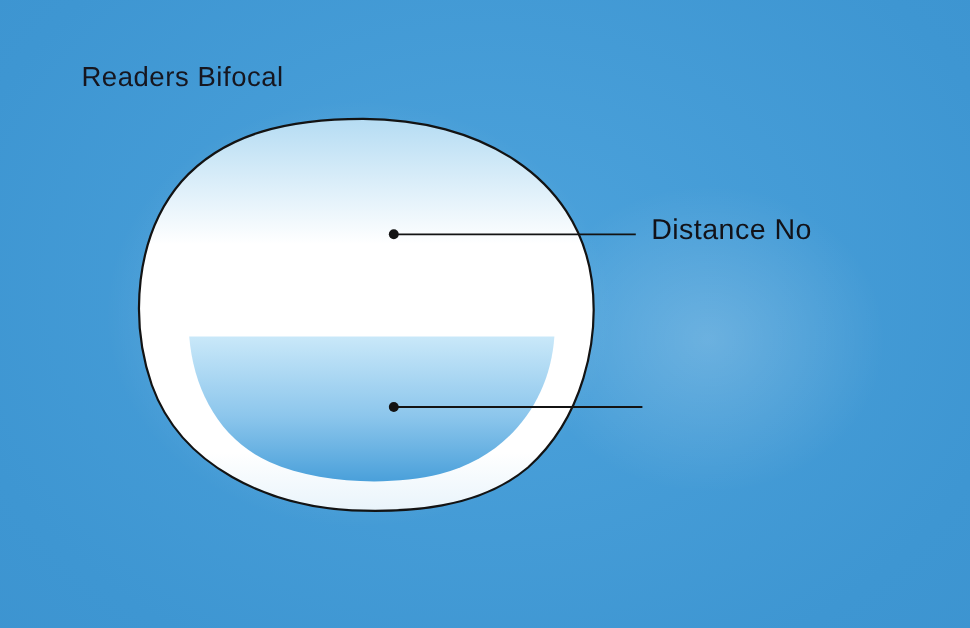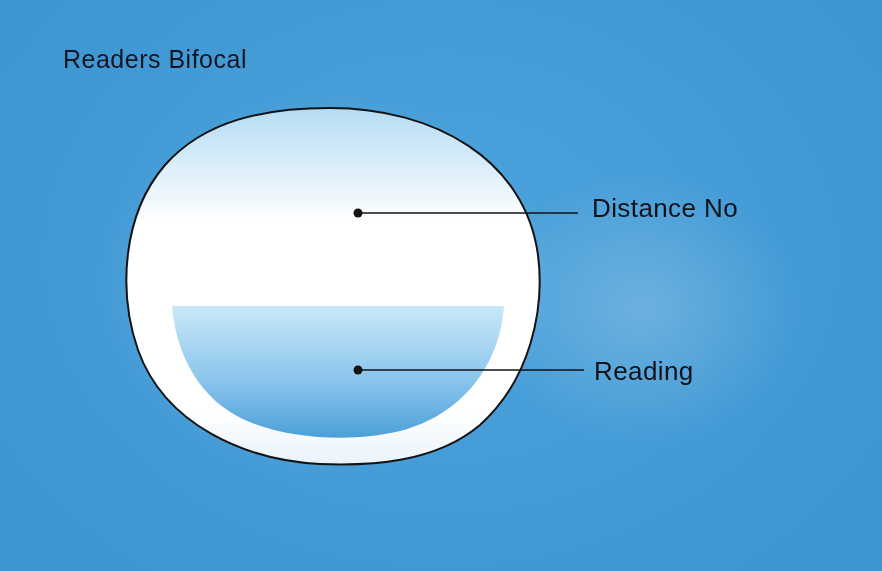--- a/index.html
+++ b/index.html
@@ -18,21 +18,21 @@
       radial-gradient(ellipse 900px 700px at 50% 45%, #4da3dc 0%, #3e96d2 55%, #3a8fcc 100%);
   }
   .diagram-title {
     position: absolute;
     left: 62px;
     top: 44px;
     font-size: 25px;
     font-weight: 400;
     letter-spacing: 0.5px;
     color: #16161f;
-    margin: 1px;
+    margin: 12px;
   }
   .svg-layer {
     position: absolute;
     left: 0;
     top: 0;
     width: 882px;
     height: 571px;
   }
   .callout-label {
     position: absolute;
@@ -94,15 +94,14 @@
     <circle cx="358" cy="213" r="4.5" fill="#131313"></circle>
 
     <line x1="358" y1="370" x2="584" y2="370" stroke-width="1.6" stroke="#131313"></line>
     <circle cx="358" cy="370" r="4.5" fill="#131313"></circle>
   </svg>
 
   <div class="callout-label label-distance">
     <span class="label-line">Distance No</span>
   </div>
 
-  <div class="callout-label label-reading">Reading</div>
 
 </div>
 
 </body></html>

